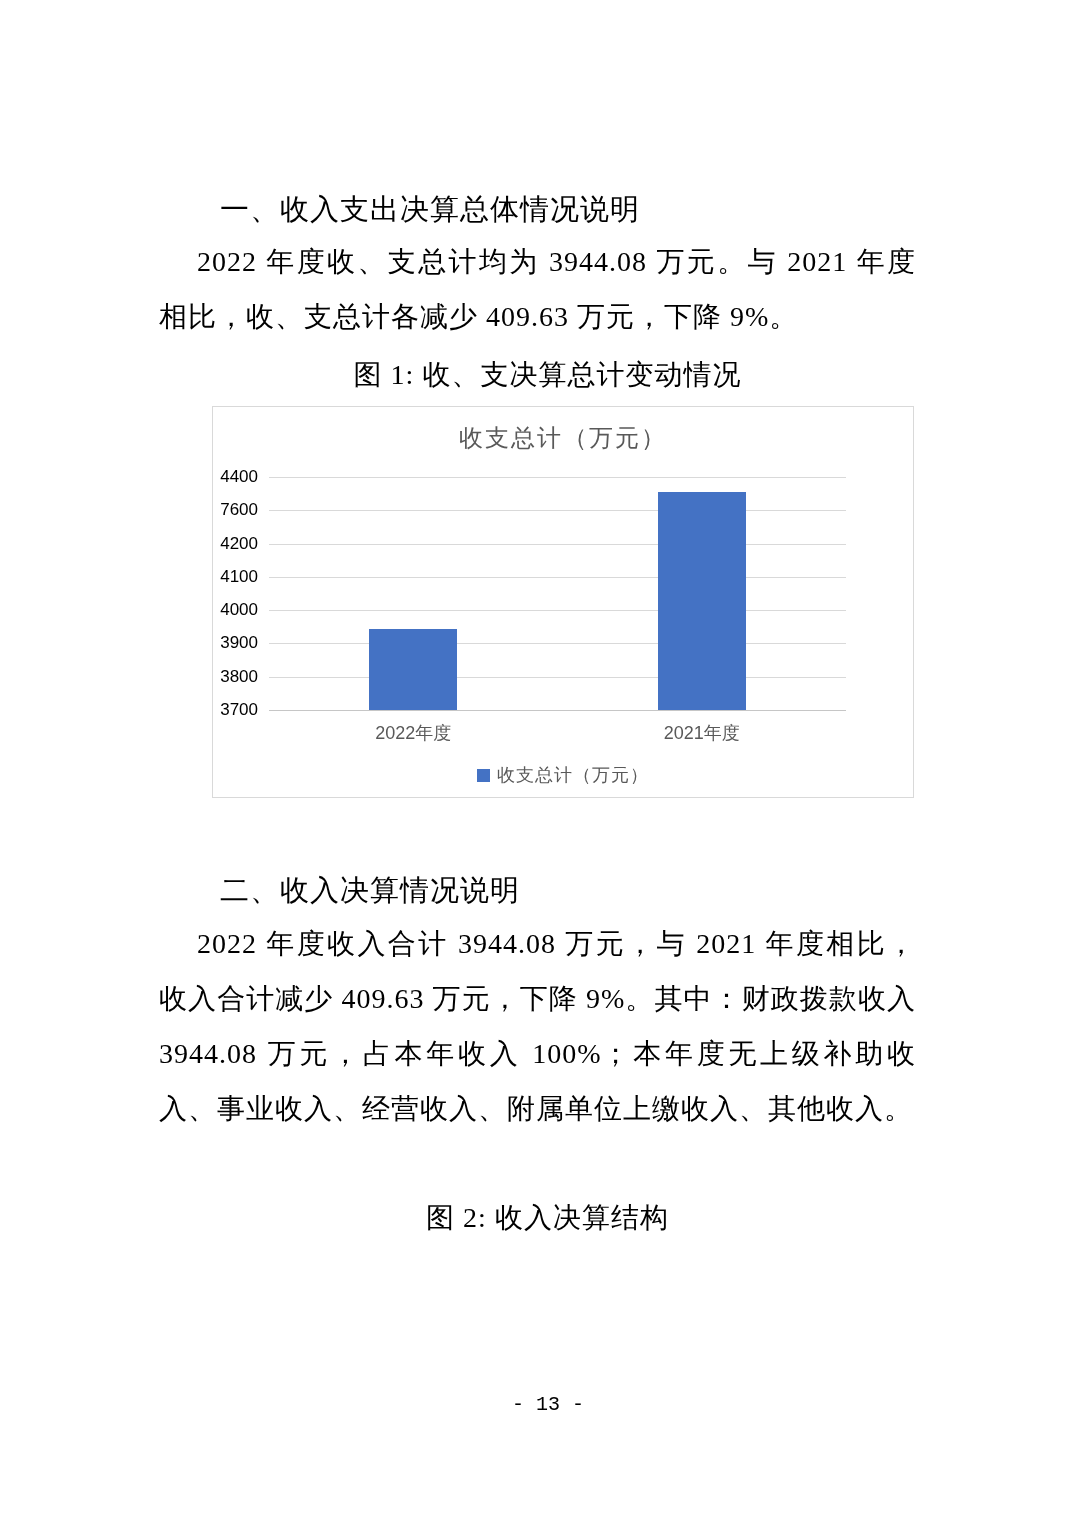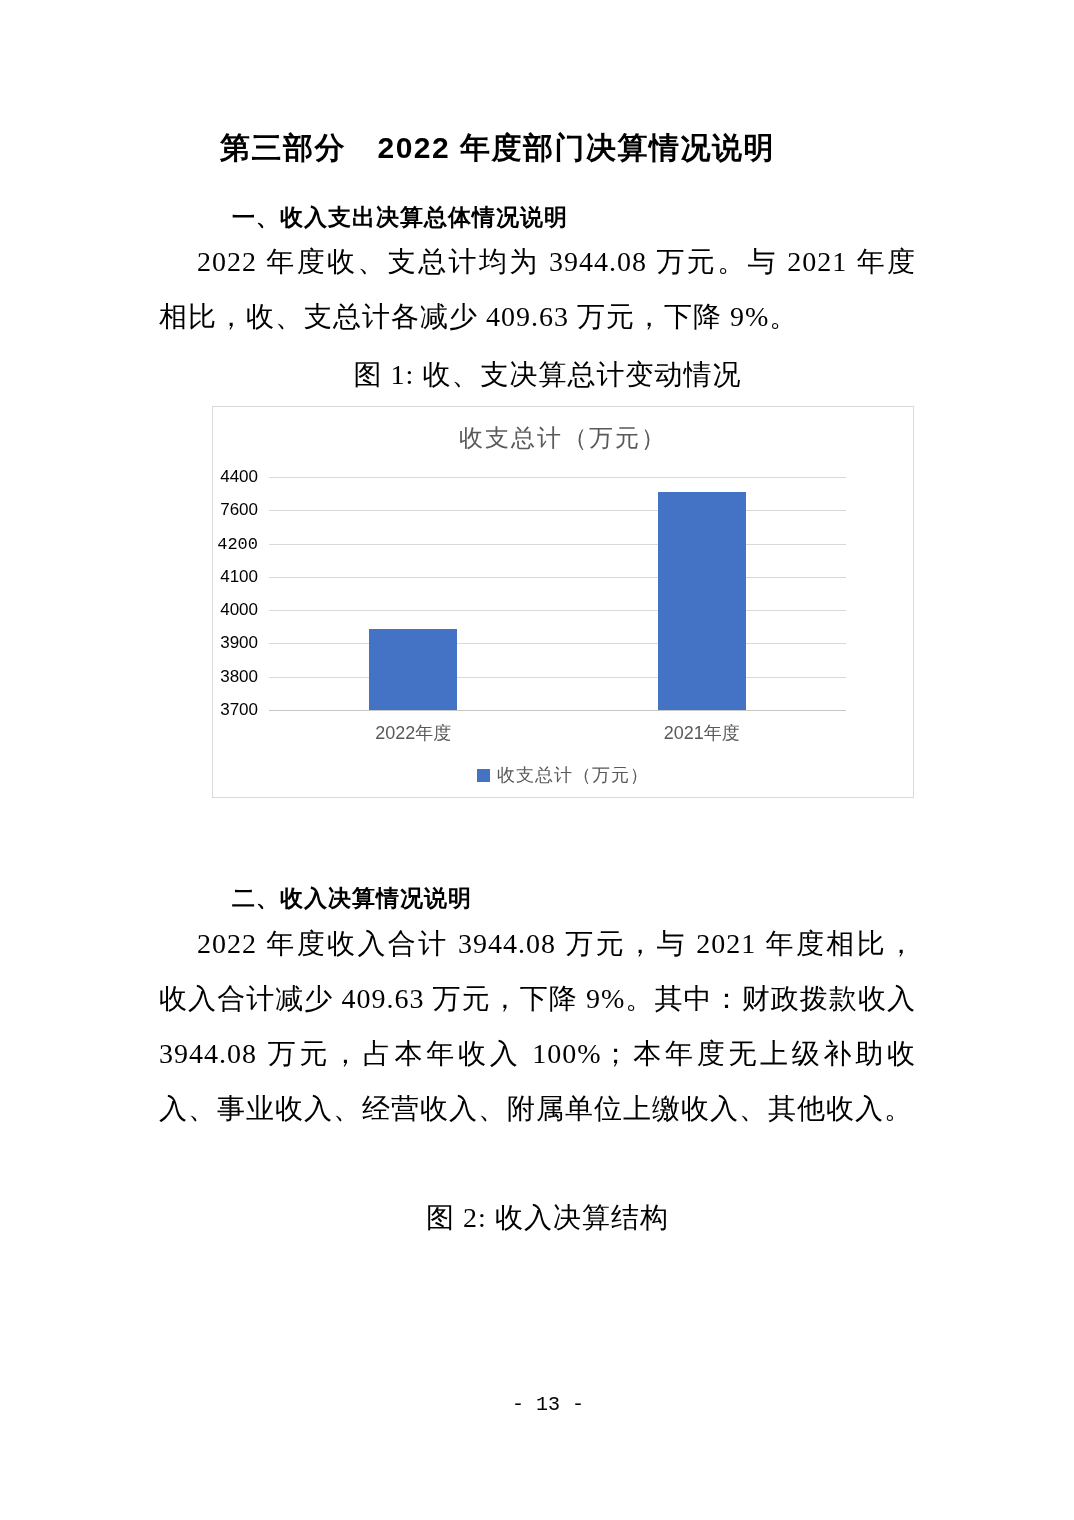--- a/index.html
+++ b/index.html
@@ -18,24 +18,24 @@
     margin: 0;
     font-family: "Liberation Sans", "DejaVu Sans", sans-serif;
     font-size: 30px;
     font-weight: 700;
     letter-spacing: 1.5px;
     white-space: nowrap;
   }
   .sec-heading {
     position: absolute;
     left: 220px;
-    margin: 12px;
+    margin: 0;
     font-family: "Liberation Sans", "DejaVu Sans", sans-serif;
-    font-size: 23px;
-    font-weight: 700;
+    font-size: 29px;
+    font-weight: 400;
     letter-spacing: 1px;
     white-space: nowrap;
   }
   .sec1 { top: 190px; }
   .sec2 { top: 871px; text-align: right; }
   .para {
     position: absolute;
     left: 159px;
     width: 757px;
     margin: 0;
@@ -132,37 +132,36 @@
     font-family: Liberation Mono, monospace;
     font-size: 20px;
     color: #000000;
   }
 </style>
 </head>
 <body>
 
 <div class="page">
 
-  <h1 class="doc-title">第三部分　2022 年度部门决算情况说明</h1>
 
   <h2 class="sec-heading sec1">一、收入支出决算总体情况说明</h2>
 
   <p class="para p1">2022 年度收、支总计均为 3944.08 万元。与 2021 年度相比，收、支总计各减少 409.63 万元，下降 9%。</p>
 
   <div class="fig-caption cap1">图 1: 收、支决算总计变动情况</div>
 
   <div class="chart">
     <div class="chart-title">收支总计（万元）</div>
     <div class="plot">
         <div class="gridline" style="top: 0%;"></div>
         <div class="ytick" style="top: 0%;">4400</div>
         <div class="gridline" style="top: 14.2857%;"></div>
         <div class="ytick" style="top: 14.2857%;">7600</div>
         <div class="gridline" style="top: 28.5714%;"></div>
-        <div class="ytick" style="top: 28.5714%; font-family: Liberation Mono, monospace;">4200</div>
+        <div class="ytick" style="top: 28.5714%;">4200</div>
         <div class="gridline" style="top: 42.8571%;"></div>
         <div class="ytick" style="top: 42.8571%;">4100</div>
         <div class="gridline" style="top: 57.1429%;"></div>
         <div class="ytick" style="top: 57.1429%;">4000</div>
         <div class="gridline" style="top: 71.4286%;"></div>
         <div class="ytick" style="top: 71.4286%;">3900</div>
         <div class="gridline" style="top: 85.7143%;"></div>
         <div class="ytick" style="top: 85.7143%;">3800</div>
         <div class="gridline baseline" style="top: 100%;"></div>
         <div class="ytick" style="top: 100%;">3700</div>

